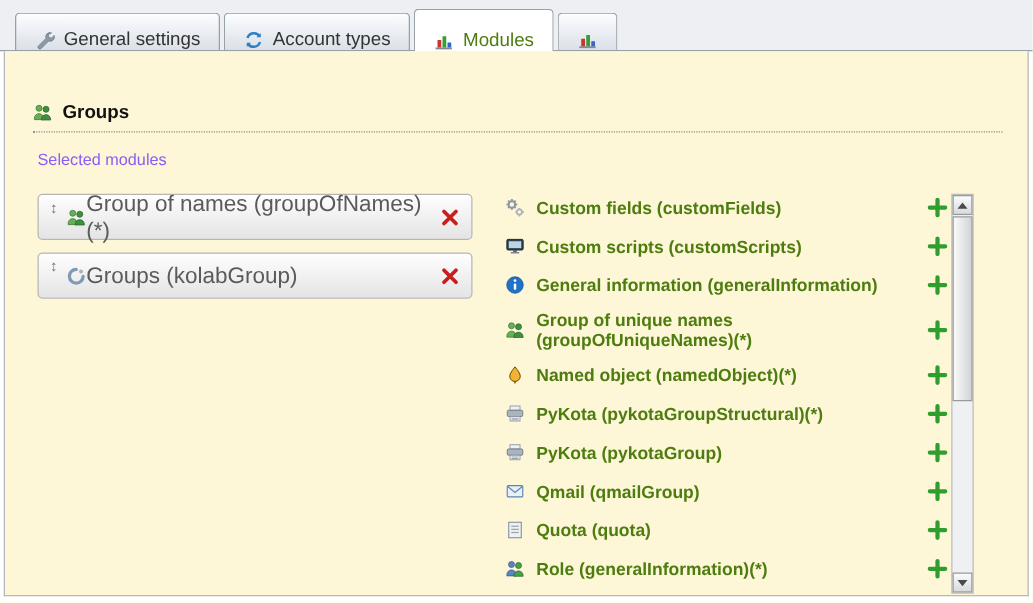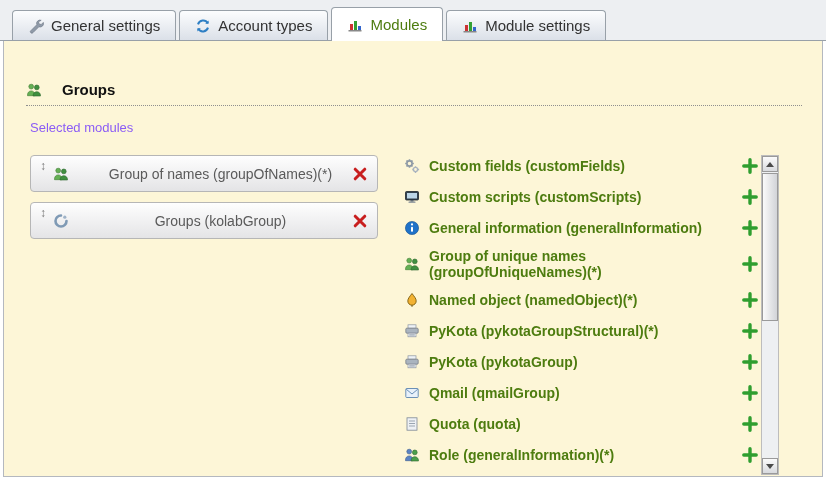--- a/index.html
+++ b/index.html
@@ -16,21 +16,21 @@
   .topstrip {
     position: absolute; top: 0; left: 0; right: 0; height: 41px;
     background: #edeff2;
     border-bottom: 1px solid #98a0a8;
   }
   .tabbar {
     position: absolute; left: 12px; bottom: -1px;
     display: flex; align-items: flex-end; gap: 3px;
   }
   .tab {
-    display: flex; align-items: center; gap: 7px;
+    display: flex; align-items: flex-end; gap: 7px;
     height: 30px; padding: 0 15px;
     margin-bottom: 1px;
     border: 1px solid #98a0a8; border-bottom: none;
     border-radius: 4px 4px 0 0;
     background: linear-gradient(#fcfdfe, #dbe0e8);
     font-size: 15px; color: #333;
     cursor: pointer; white-space: nowrap;
   }
   .tab.active {
     height: 34px; margin-bottom: 0;
@@ -39,21 +39,21 @@
     color: #4d7c0f;
   }
   
   .panel {
     position: absolute; top: 41px; left: 3px; right: 3px; bottom: 5px;
     border: 1px solid #b4b8bf; border-top: none;
     background: #fdf6d7;
   }
   .section-head {
     position: absolute; top: 40px; left: 22px; right: 20px;
-    display: flex; align-items: center; gap: 20px;
+    display: flex; align-items: center; gap: 8px;
     padding-bottom: 7px;
     border-bottom: 1px dotted #8f8f8f;
     font-weight: bold; font-size: 15px; color: #111;
   }
   .col-head { position: absolute; top: 79px; font-size: 13px; color: #8b5cf6; }
   .col-head.sel   { left: 26px; }
   .col-head.avail { left: 400px; }
   
   .selected-list { position: absolute; left: 26px; top: 114px; width: 348px; }
   .sel-item {
@@ -62,21 +62,21 @@
     margin-bottom: 10px;
     background: linear-gradient(#fefefe, #e4e4e6);
     border: 1px solid #b6b6b6;
     border-radius: 4px;
   }
   .drag {
     font-size: 12px; color: #7a7a7a;
     margin-right: 7px; cursor: move; user-select: none;
     align-self: flex-start; padding-top: 3px;
   }
-  .sel-label { flex: 1; margin-left: 20px; color: #5a5a5a; font-size: 14px; text-align: center; }
+  .sel-label { flex: 1; margin-left: 0; color: #5a5a5a; font-size: 18px; }
   
   .available-list { position: absolute; left: 400px; top: 114px; width: 354px; }
   .avail-row { display: flex; align-items: center; min-height: 22px; margin-bottom: 9px; }
   .avail-label { flex: 1; margin-left: 9px; color: #4d7c0f; font-size: 14px; line-height: 1.15; font-weight: bold; }
   
   .icon { display: inline-flex; width: 16px; height: 16px; flex: 0 0 16px; }
   .icon svg { width: 16px; height: 16px; }
   .icon-btn {
     background: none; border: none; padding: 0;
     width: 16px; height: 16px; display: inline-flex;
@@ -152,21 +152,20 @@
       </div>
       <div class="tab">
         <span class="icon">
           <svg viewBox="0 0 16 16">
             <rect x="1.5" y="13" width="13" height="1.5" fill="#888"></rect>
             <rect x="3" y="7" width="3" height="6" fill="#cc3333"></rect>
             <rect x="7" y="4" width="3" height="9" fill="#33a033"></rect>
             <rect x="11" y="9" width="3" height="4" fill="#3366cc"></rect>
           </svg>
         </span>
-        <span>Module settings</span>
       </div>
     </div>
 </div>
 
 <div class="panel" id="panel" style="background: rgb(253, 246, 215);">
   <div class="section-head">
     <span class="icon" id="groups-head-icon">
         <svg viewBox="0 0 16 16">
           <circle cx="5.2" cy="4.6" r="2.4" fill="#64b054" stroke="#3f7a33" stroke-width="0.6"></circle>
           <path d="M1.5 12.8c0-2.3 1.7-3.9 3.7-3.9s3.7 1.6 3.7 3.9v.9H1.5z" fill="#64b054" stroke="#3f7a33" stroke-width="0.6"></path>

